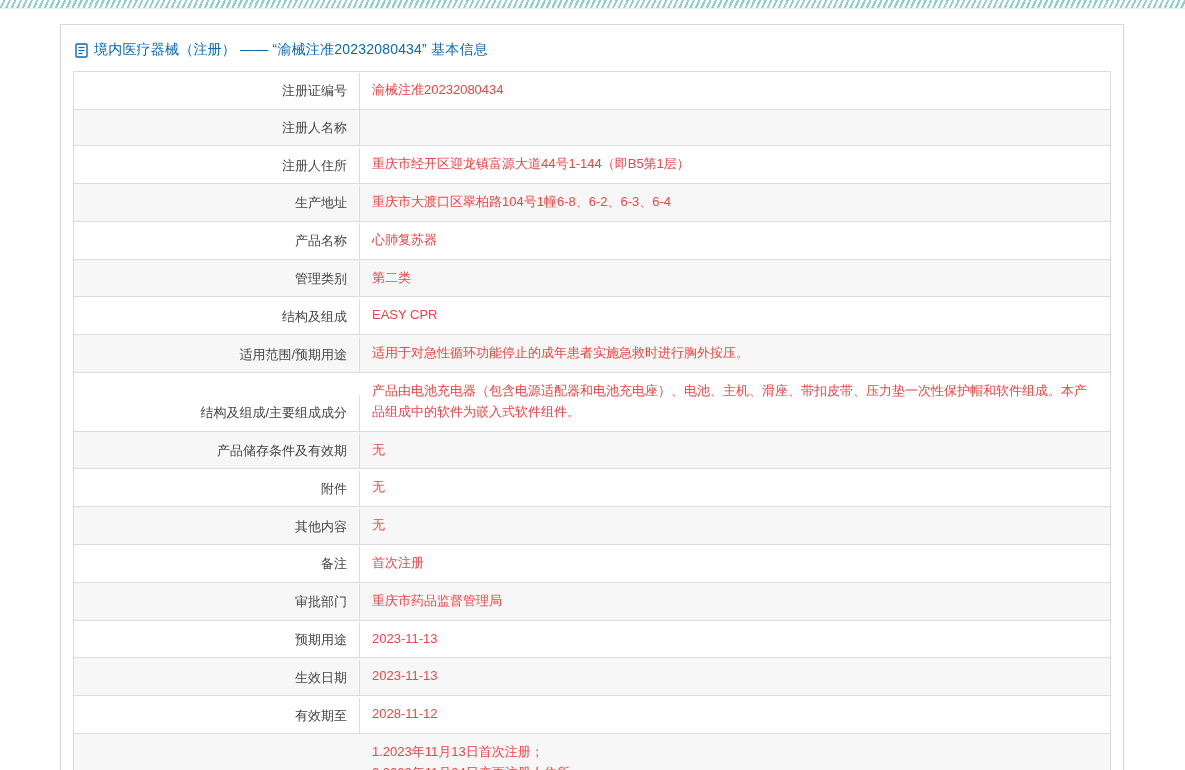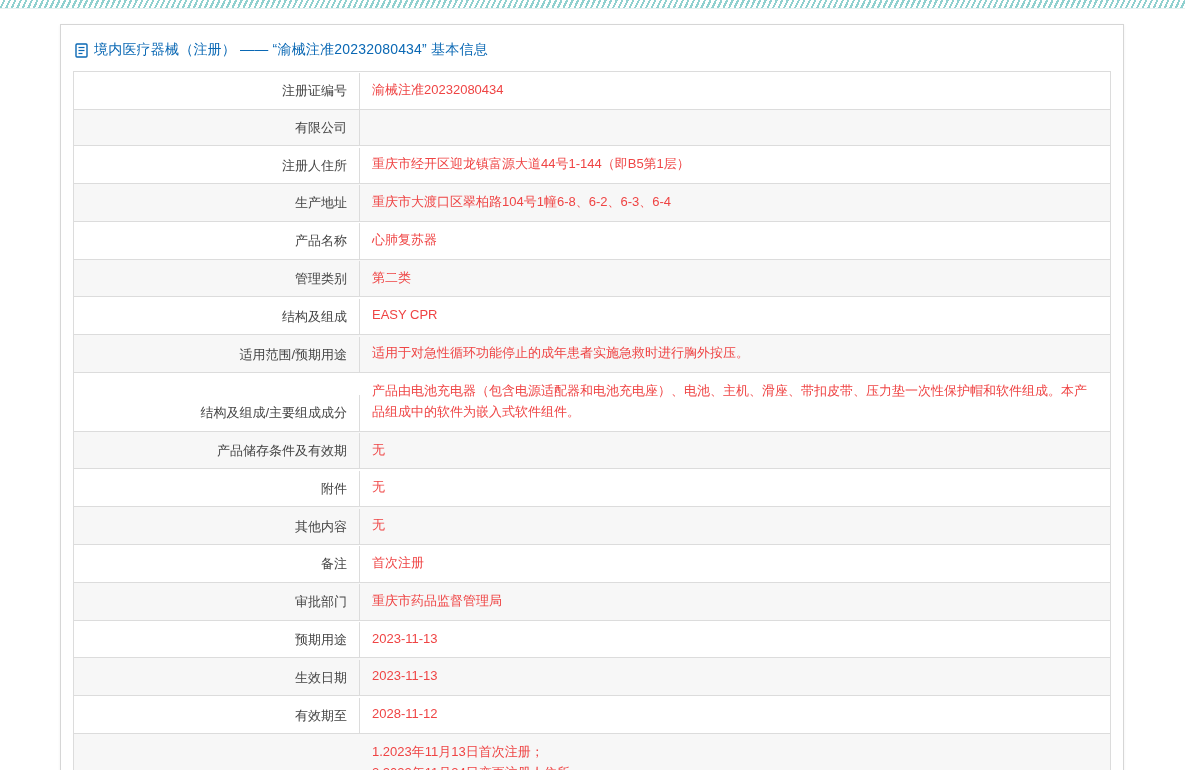--- a/index.html
+++ b/index.html
@@ -101,21 +101,21 @@
   </div>
 
   <div class="info-table">
 
     <div class="row">
       <div class="cell-label">注册证编号</div>
       <div class="cell-value">渝械注准20232080434</div>
     </div>
 
     <div class="row">
-      <div class="cell-label">有限公司</div>
+      <div class="cell-label">注册人名称</div>
     </div>
 
     <div class="row">
       <div class="cell-label">注册人住所</div>
       <div class="cell-value">重庆市经开区迎龙镇富源大道44号1-144（即B5第1层）</div>
     </div>
 
     <div class="row">
       <div class="cell-label">生产地址</div>
       <div class="cell-value">重庆市大渡口区翠柏路104号1幢6-8、6-2、6-3、6-4</div>

